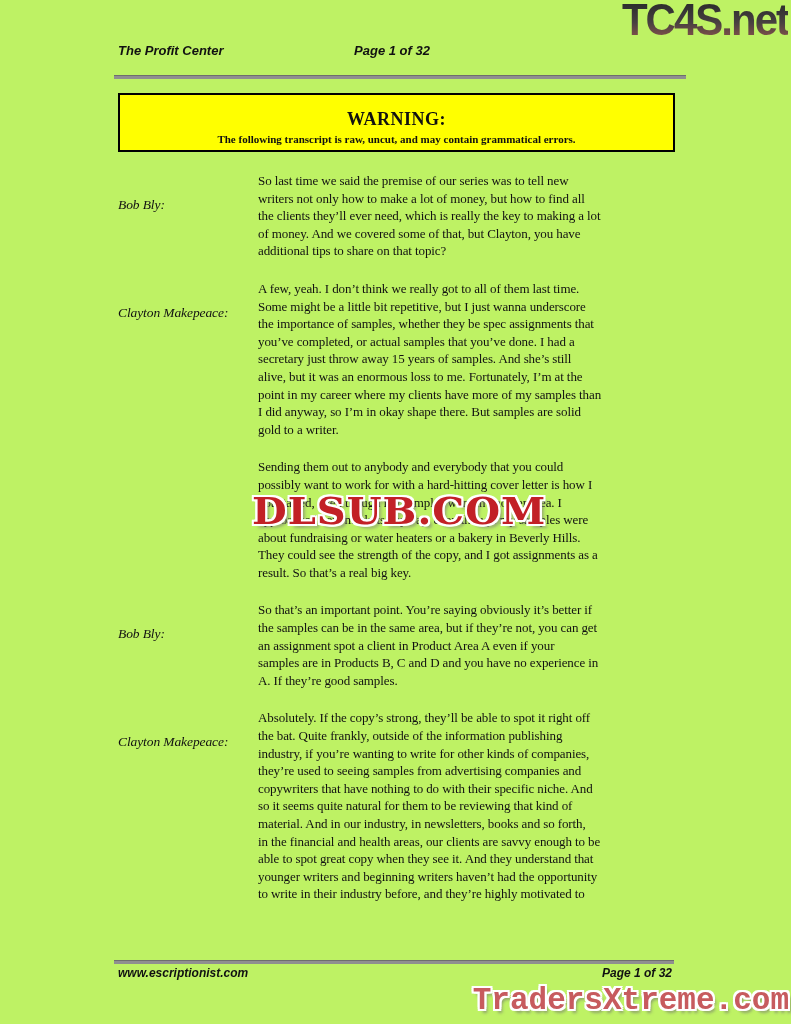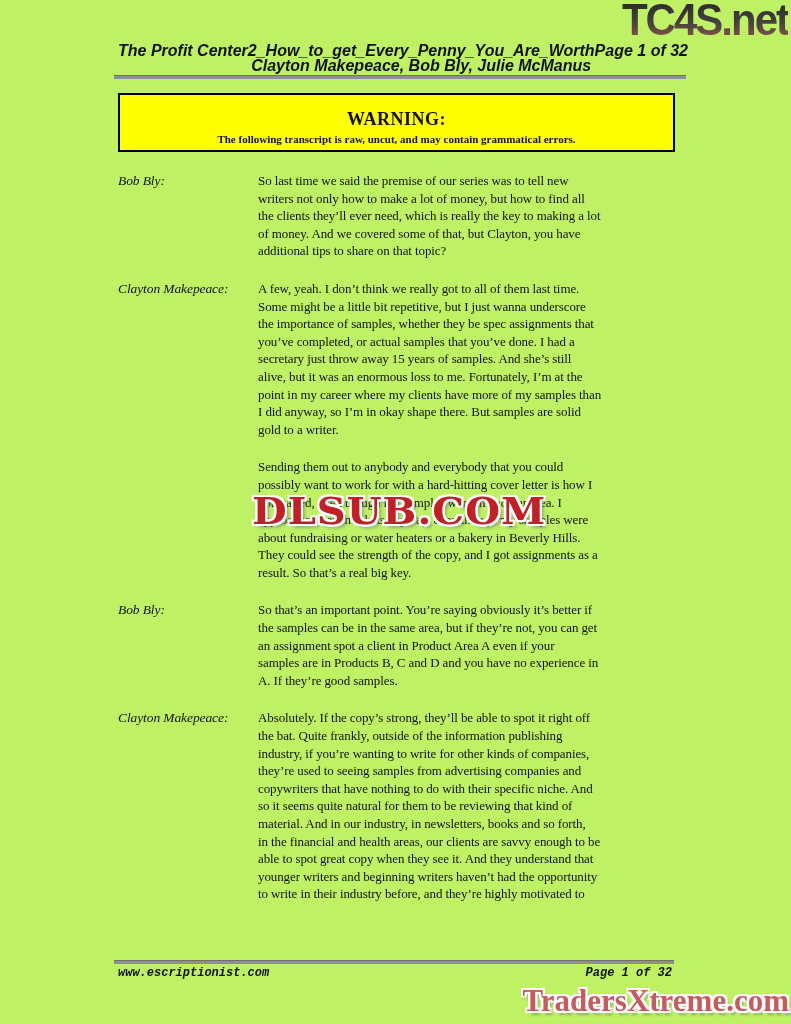--- a/index.html
+++ b/index.html
@@ -34,21 +34,21 @@
   .header {
     position: absolute;
     top: 44px;
     left: 118px;
     width: 548px;
     display: grid;
     grid-template-columns: 1fr auto 1fr;
     font-family: "Liberation Sans", sans-serif;
     font-weight: bold;
     font-style: italic;
-    font-size: 16px;
+    font-size: 13px;
     line-height: 14.5px;
   }
   .header .h-left  { text-align: left; white-space: nowrap; }
   .header .h-center{ text-align: center; }
   .header .h-right { text-align: right; white-space: nowrap; }
 
   .rule {
     position: absolute;
     height: 4px;
     background: #8f8f8f;
@@ -90,20 +90,21 @@
     font-size: 13px;
     line-height: 17.6px;
     letter-spacing: -0.1px;
   }
   .para { display: flex; margin-bottom: 20px; }
   .speaker {
     width: 140px;
     flex: 0 0 140px;
     font-style: italic;
     font-size: 13.5px;
+    margin-top: 24px;
   }
   .dialogue {
     flex: 1;
     white-space: pre-line;
   }
 
   
   .dlsub-watermark {
     position: absolute;
     top: 487px;
@@ -125,31 +126,31 @@
   }
 
   
   .footer {
     position: absolute;
     top: 966px;
     left: 118px;
     width: 554px;
     display: flex;
     justify-content: space-between;
-    font-family: Liberation Mono, monospace;
+    font-family: Liberation Sans, sans-serif;
     font-weight: bold;
     font-style: italic;
     font-size: 12px;
   }
 
   .tx-logo {
     position: absolute;
     top: 983px;
     right: 2px;
-    font-family: Liberation Serif, serif;
+    font-family: Liberation Mono, monospace;
     font-weight: bold;
     font-size: 31px;
     letter-spacing: 0px;
     color: #c75b5e;
     text-shadow:
       -2px -2px 0 #fff,  2px -2px 0 #fff,
       -2px  2px 0 #fff,  2px  2px 0 #fff,
       -2px  0   0 #fff,  2px  0   0 #fff,
        0   -2px 0 #fff,  0    2px 0 #fff,
        3px  4px 3px rgba(110,110,110,0.6);
@@ -157,24 +158,20 @@
 </style>
 </head>
 <body>
 
 <div class="page">
 
   <div class="tc4s-logo">TC4S.net</div>
 
   <div class="header">
     <div class="h-left">The Profit Center</div>
-    <div class="h-center">
-      <div>2_How_to_get_Every_Penny_You_Are_Worth</div>
-      <div>Clayton Makepeace, Bob Bly, Julie McManus</div>
-    </div>
     <div class="h-right">Page 1 of 32</div>
   </div>
 
   <div class="rule header-rule"></div>
 
   <div class="warning-box">
     <div class="warning-title">WARNING:</div>
     <div class="warning-text">The following transcript is raw, uncut, and may contain grammatical errors.</div>
   </div>
 

